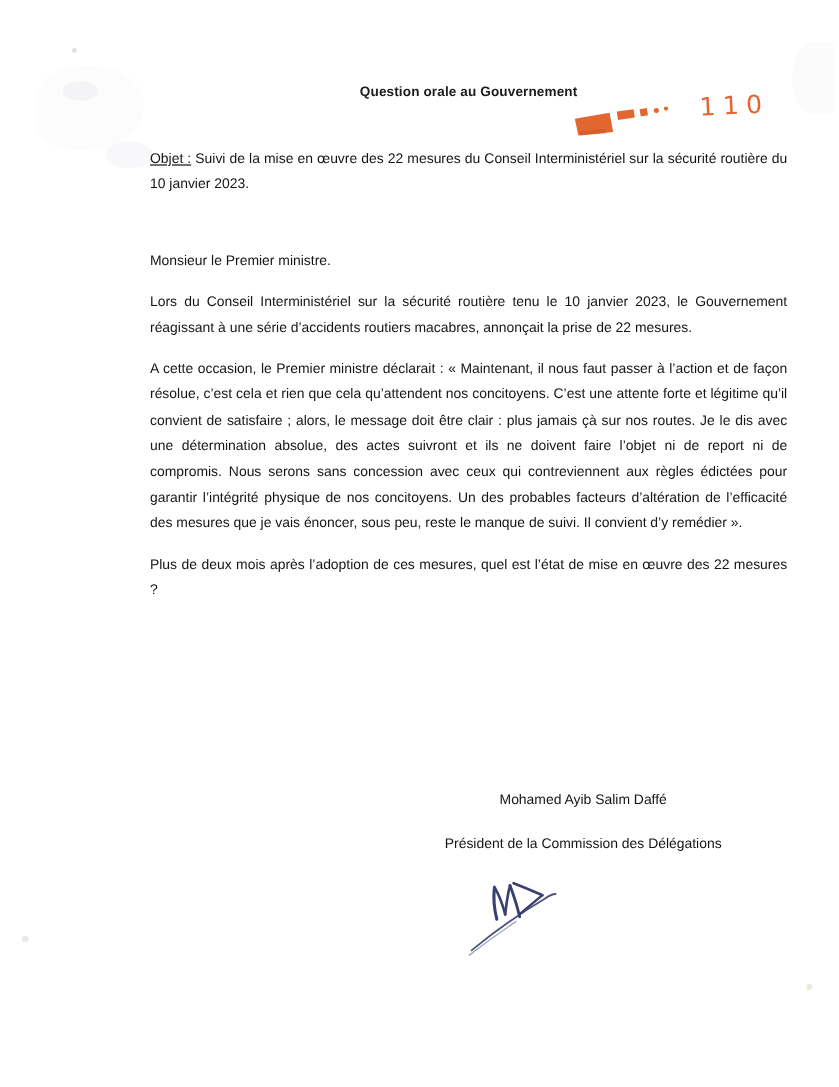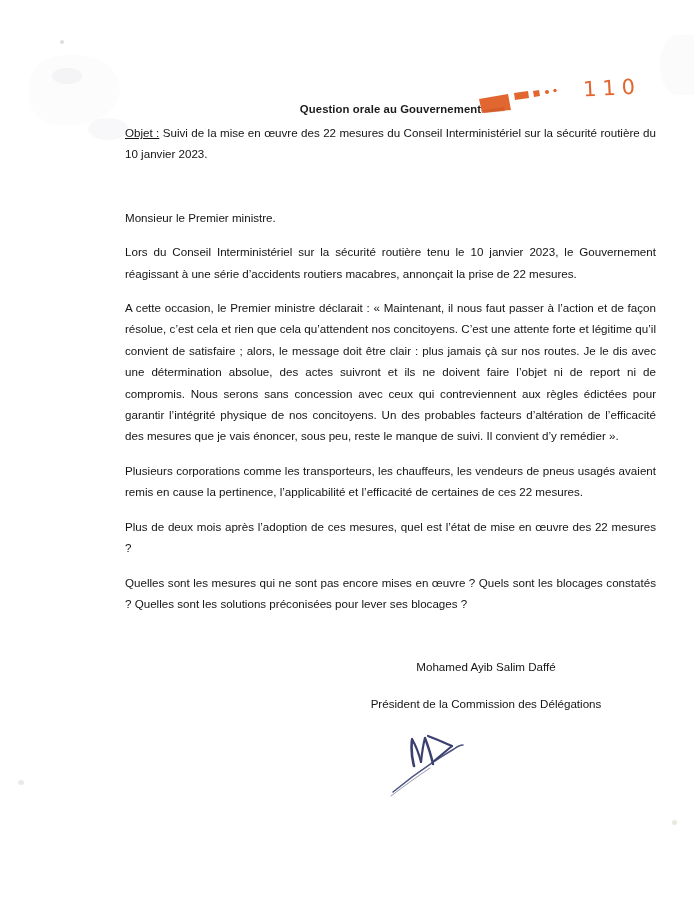--- a/index.html
+++ b/index.html
@@ -35,21 +35,20 @@
   .doc-title {
     position: absolute;
     left: 125px;
     top: 71px;
     width: 531px;
     text-align: center;
     font-size: 11.3px;
     font-weight: bold;
     color: #1b1b1b;
     letter-spacing: .1px;
-    margin-top: 32px;
   }
 
   
   .stamp {
     position: absolute;
     left: 478px;
     top: 86px;
     width: 96px;
     height: 28px;
     pointer-events: none;
@@ -136,23 +135,21 @@
   </svg>
 
   <div class="stamp-number">110</div>
 
   <div class="body-text">
     <p><span class="objet-label">Objet :</span><span> Suivi de la mise en œuvre des 22 mesures du Conseil Interministériel  sur la sécurité routière du 10 janvier 2023.</span></p>
     <div class="spacer-lg"></div>
     <p>Monsieur le Premier ministre.</p>
     <p>Lors du Conseil Interministériel sur la sécurité routière tenu le 10 janvier 2023, le Gouvernement réagissant à une série d’accidents routiers macabres, annonçait la prise de 22 mesures.</p>
     <p>A cette occasion, le Premier ministre déclarait : « Maintenant, il nous faut passer à l’action et de façon résolue, c’est cela et rien que cela qu’attendent nos concitoyens. C’est une attente forte et légitime qu’il convient de satisfaire ; alors, le message doit être clair : plus jamais çà sur nos routes. Je le dis avec une détermination absolue, des actes suivront et ils ne doivent faire l’objet ni de report ni de compromis. Nous serons sans concession avec ceux qui contreviennent aux règles édictées pour garantir l’intégrité physique de nos concitoyens. Un des probables facteurs d’altération de l’efficacité des mesures que je vais énoncer, sous peu, reste le manque de suivi. Il convient d’y remédier ».</p>
-    <p>Plusieurs corporations comme les transporteurs, les chauffeurs, les vendeurs de pneus usagés avaient remis en cause la pertinence, l’applicabilité et l’efficacité de certaines de ces 22 mesures.</p>
     <p>Plus de deux mois après l’adoption de ces mesures, quel est l’état de mise en œuvre des 22 mesures ?</p>
-    <p>Quelles sont les mesures qui ne sont pas encore mises en œuvre ? Quels sont les blocages constatés ? Quelles sont les solutions préconisées pour lever ses blocages ?</p>
   </div>
 
   <div class="signature-block">
     <div class="sig-name">Mohamed Ayib Salim Daffé</div>
     <div class="sig-role">Président de la Commission des Délégations</div>
   </div>
 
   <svg class="signature-mark" viewBox="0 0 150 82">
     <g fill="none" stroke="#3a4070" stroke-linecap="round" stroke-linejoin="round">
       <path d="M24 14 C23 22, 24 32, 26 40" stroke-width="2.6"></path>

